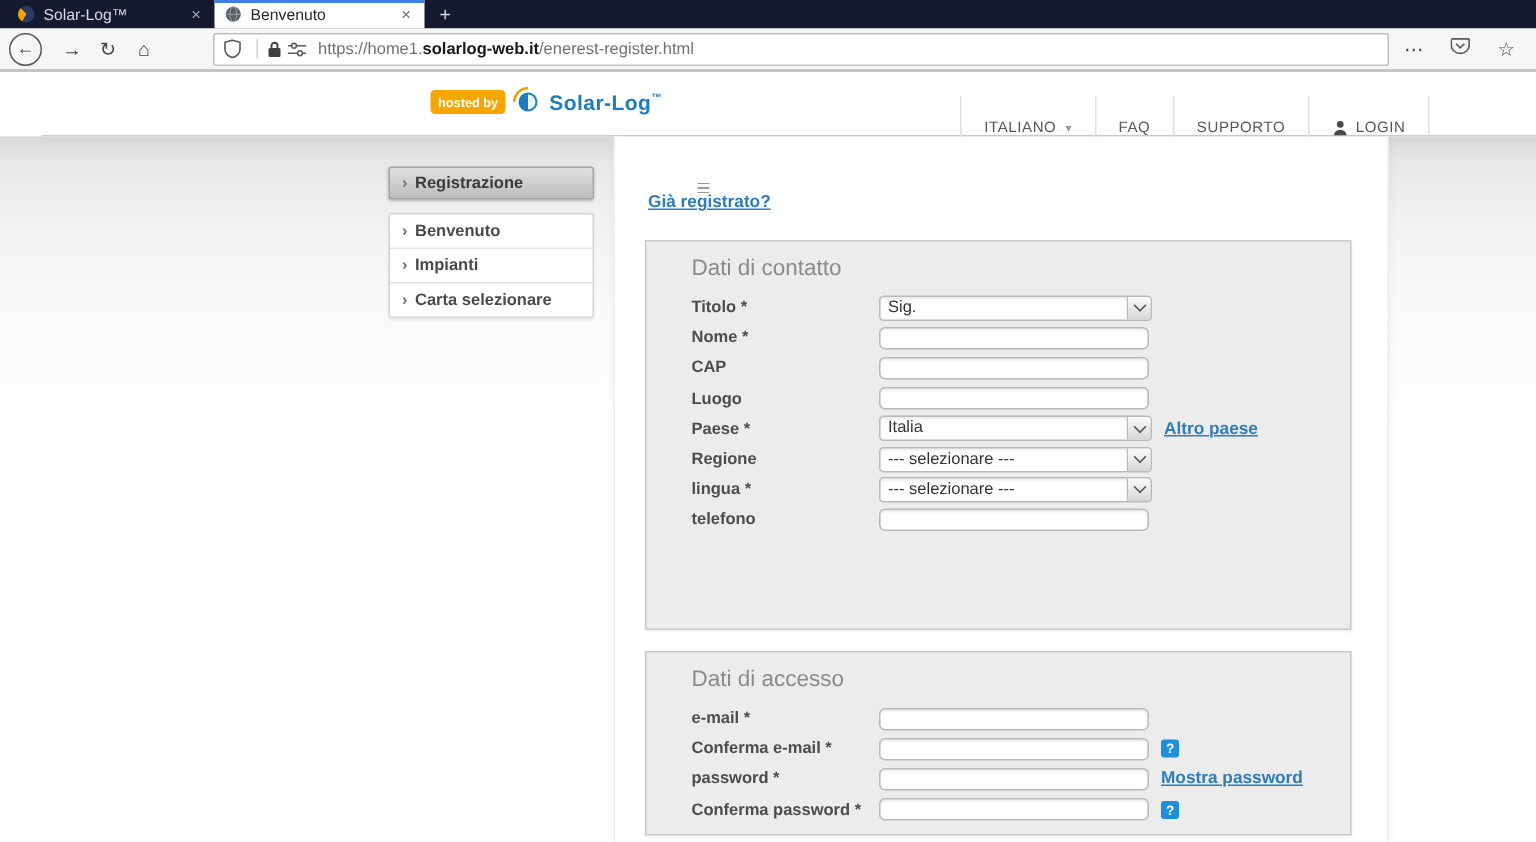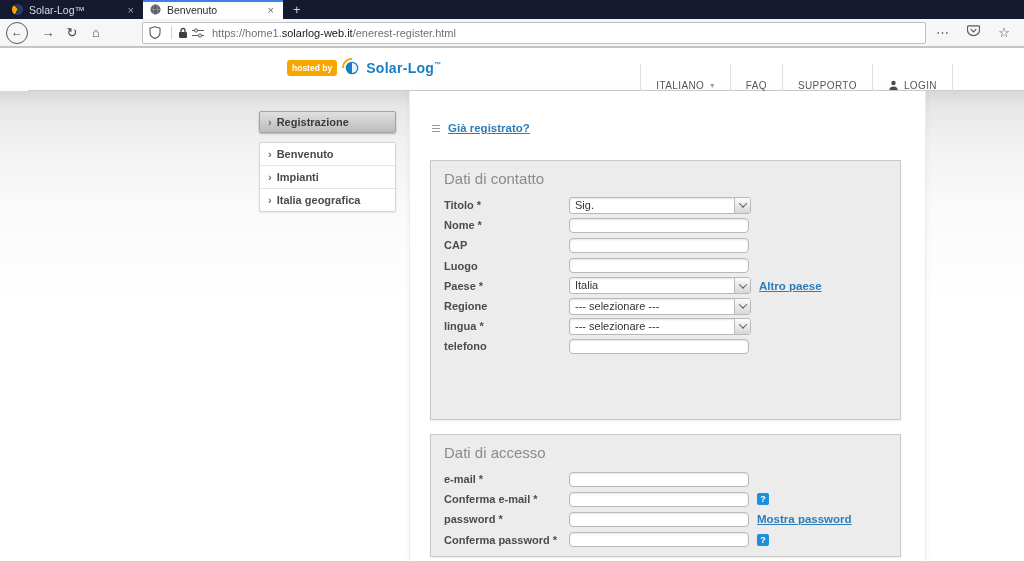--- a/index.html
+++ b/index.html
@@ -20,21 +20,21 @@
   .newtab{color:#cfd2dc;font-size:13px;line-height:19px;padding:0 10px;}
 
   .toolbar{position:absolute;left:0;top:19px;width:1024px;height:29px;background:#f6f6f7;border-bottom:2px solid #c4c4c6;box-sizing:border-box;display:flex;align-items:center;}
   .navbtns{display:flex;align-items:center;width:142px;flex:0 0 auto;padding-left:6px;box-sizing:border-box;}
   .btn-back{width:20px;height:20px;border:1.5px solid #58585c;border-radius:50%;color:#454549;font-size:12px;line-height:19px;text-align:center;margin-right:8px;}
   .chrome-btn{color:#454549;font-size:13px;width:24px;text-align:center;}
   .urlbar{flex:1;height:20px;background:#fff;border:1px solid #bfbfc3;border-radius:2px;display:flex;align-items:center;padding:0 6px;margin-right:10px;}
   .urlbar .div{width:1px;height:13px;background:#d0d0d4;margin:0 6px;}
   .url-ico{display:flex;align-items:center;margin-right:4px;}
   .urltext{font-size:11px;color:#70707a;white-space:nowrap;margin-left:4px;}
-  .urltext .domain{color:#17171b;font-weight:normal;}
+  .urltext .domain{color:#17171b;font-weight:bold;}
   .toolbar-right{display:flex;align-items:center;width:88px;flex:0 0 auto;justify-content:space-between;padding-right:14px;box-sizing:border-box;}
   .tr-btn{color:#4a4a4e;font-size:13px;}
 
   
   .page{position:absolute;left:0;top:48px;width:1024px;height:513px;background:#fff;}
   .site-header{position:absolute;left:0;top:0;width:1024px;height:43px;background:#fff;border-bottom:1px solid #cdcdcd;box-sizing:border-box;margin-left:28px;}
   .logo{position:absolute;left:259px;top:10px;display:flex;align-items:center;}
   .hostedby{background:#f7a600;color:#fff;font-size:8.5px;font-weight:bold;padding:3px 5px;border-radius:3px;margin-right:5px;}
   .logo-circle{margin-right:4px;display:flex;}
   .brand{color:#1b7ec2;font-weight:bold;font-size:14px;letter-spacing:.3px;}
@@ -52,25 +52,25 @@
   
   .sidebar{position:absolute;left:259px;top:20px;width:137px;}
   .side-active{height:22px;background:linear-gradient(#e0e0e0,#bcbcbc);border:1px solid #a2a2a2;border-radius:2px;display:flex;align-items:center;padding:0 8px;font-size:11px;font-weight:bold;color:#3b3b3b;box-shadow:0 1px 2px rgba(0,0,0,.25);box-sizing:border-box;}
   .side-arrow{color:#6d6d6d;margin-right:5px;font-size:11px;font-weight:bold;}
   .side-group{margin-top:9px;background:#fff;border:1px solid #d6d6d6;border-radius:2px;box-shadow:0 1px 2px rgba(0,0,0,.08);}
   .side-item{height:22px;display:flex;align-items:center;padding:0 8px;font-size:11px;font-weight:bold;color:#4a4a4a;border-bottom:1px solid #e4e4e4;}
   .side-item:last-child{border-bottom:none;}
 
   
   .main-col{position:absolute;left:409px;top:0;width:517px;height:470px;background:#fff;border-left:1px solid #ececec;border-right:1px solid #ececec;box-shadow:0 0 7px rgba(0,0,0,.05);box-sizing:border-box;}
-  .registered{position:absolute;left:22px;top:31px;display:flex;align-items:center;}
+  .registered{position:absolute;left:22px;top:31px;display:flex;align-items:center;flex-direction:column;}
   .minibars{width:8px;height:7px;background:repeating-linear-gradient(180deg,#9a9a9a 0 1px,transparent 1px 3px);margin-right:8px;}
   a.link{color:#2e7cb8;font-size:11.5px;font-weight:bold;text-decoration:underline;}
 
-  .panel{position:absolute;left:20px;width:471px;background:#ececec;border:1px solid #c9c9c9;box-sizing:border-box;box-shadow:0 1px 2px rgba(0,0,0,.07);}
+  .panel{position:absolute;left:20px;width:471px;background:#ececec;border:1px solid #c9c9c9;box-sizing:border-box;box-shadow:0 1px 2px rgba(0,0,0,.07);padding-left:17px;}
   .panel-contact{top:69px;height:260px;}
   .panel-access{top:343px;height:123px;}
   .panel-title{padding:9px 13px 8px 13px;font-size:15px;color:#8b8b8b;}
   .frow{display:flex;align-items:center;height:20.2px;padding:0 13px;}
   .flabel{width:125px;flex:0 0 auto;font-size:11px;font-weight:bold;color:#4c4c4c;}
   .finput{width:170px;height:13px;border:1px solid #b9b9b9;border-radius:4px;background:#fff;box-shadow:inset 0 1px 2px rgba(0,0,0,.10);font-size:11px;padding:0 4px;outline:none;font-family:"Liberation Sans",sans-serif;}
   .finput.via1{width:103px;}
   .finput.via2{width:51px;margin-left:5px;}
   .fselect{width:182px;height:17px;border:1px solid #b9b9b9;border-radius:3px;background:#fff;box-shadow:inset 0 1px 2px rgba(0,0,0,.10);display:flex;align-items:stretch;box-sizing:border-box;}
   .sel-val{flex:1;font-size:11px;color:#333;padding:1px 5px;white-space:nowrap;overflow:hidden;}
@@ -195,21 +195,21 @@
           <div class="side-item">
             <span class="side-arrow">›</span>
             <span>Benvenuto</span>
           </div>
           <div class="side-item">
             <span class="side-arrow">›</span>
             <span>Impianti</span>
           </div>
           <div class="side-item">
             <span class="side-arrow">›</span>
-            <span>Italia geografica</span>
+            <span>Carta selezionare</span>
           </div>
         </div>
       </div>
 
       <div class="main-col">
 
         <div class="registered">
           <span class="minibars"></span>
           <a class="link" href="#">Già registrato?</a>
         </div>

